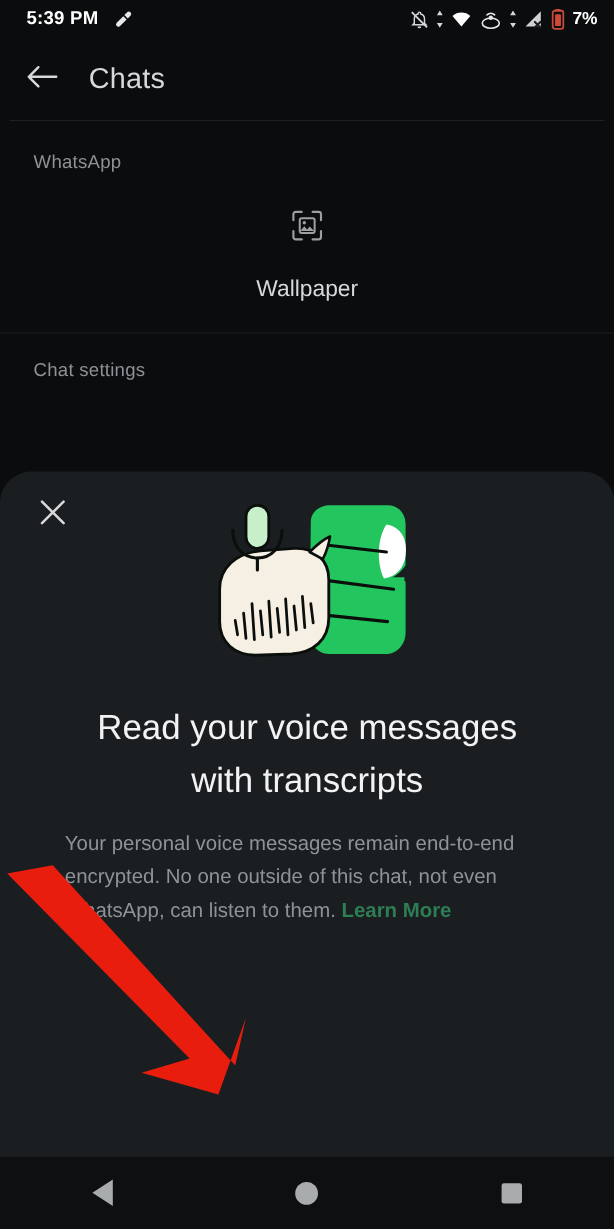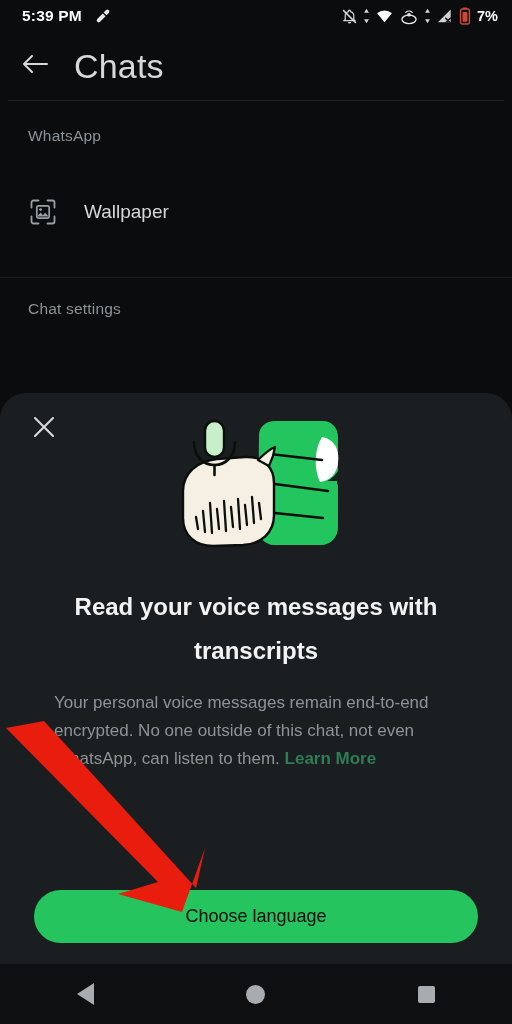--- a/index.html
+++ b/index.html
@@ -31,21 +31,21 @@
 
   
   #app-bar {
     height:68px;
     display:flex;
     align-items:center;
     gap:26px;
     padding:0 22px;
     background:#0a0c0d;
   }
-  #page-title { font-size:34px; font-weight:400; color:#d6d9db; letter-spacing:.2px; }
+  #page-title { font-size:24px; font-weight:400; color:#d6d9db; letter-spacing:.2px; }
   #header-divider {
     height:1px;
     background:#1e2123;
     margin:0 8px;
   }
 
   
   #settings-body { background:#0a0c0d; padding-top:26px; }
   .section-title {
     font-size:15.5px;
@@ -58,21 +58,21 @@
     align-items:center;
     gap:26px;
     padding:0 28px;
     height:74px;
   }
   .setting-icon { width:30px; display:flex; justify-content:center; flex:0 0 30px; }
   .setting-texts { display:flex; flex-direction:column; gap:3px; }
   .setting-label { font-size:19px; color:#d6d9db; font-weight:400; }
   .setting-value { font-size:15.5px; color:#8d9296; }
   #row-theme { margin-top:16px; }
-  #row-wallpaper { margin-top:30px; }
+  #row-wallpaper { margin-top:30px;flex-direction:column; }
   #list-divider { height:1px; background:#1a1d1f; margin:28px 0 0 0; }
   #section-chat-settings { padding-top:22px; }
 
   
   #bottom-sheet {
     position:absolute;
     left:0; right:0;
     top:393px;
     bottom:0;
     background:#1b1e20;
@@ -87,23 +87,23 @@
     width:28px; height:28px;
     display:flex; align-items:center; justify-content:center;
   }
   #illustration-wrap {
     display:flex;
     justify-content:center;
     padding-top:22px;
   }
   #sheet-title {
     margin-top:20px;
-    font-size:24px;
+    font-size:29px;
     line-height:44px;
-    font-weight:700;
+    font-weight:400;
     color:#f2f3f4;
     text-align:center;
     padding:0 38px;
   }
   #sheet-body {
     margin-top:16px;
     font-size:17px;
     line-height:28px;
     color:#8e9397;
     padding:0 28px;
@@ -298,21 +298,20 @@
       </g>
     </svg>
   </div>
 
   <div id="sheet-title">Read your voice messages with transcripts</div>
 
   <div id="sheet-body">
     <span>Your personal voice messages remain end-to-end encrypted. No one outside of this chat, not even WhatsApp, can listen to them. </span><a id="learn-more-link">Learn More</a>
   </div>
 
-  <button id="choose-language-button">Choose language</button>
 </div>
 
 <svg id="annotation-arrow" viewBox="0 0 210 200">
   <path d="M6 12 L44 5 L196 172 L205 132 L182 196 L118 178 L158 166 L6 12 Z" fill="#e81d0e"></path>
 </svg>
 
 <div id="nav-bar">
   <div class="nav-btn">
       <span id="nav-back"></span>
     </div>

